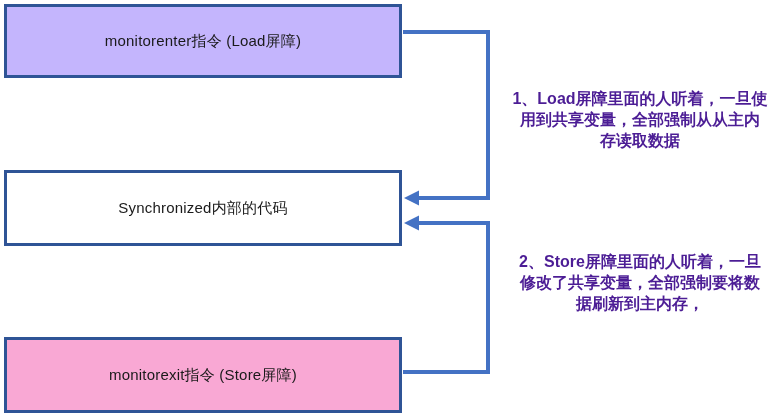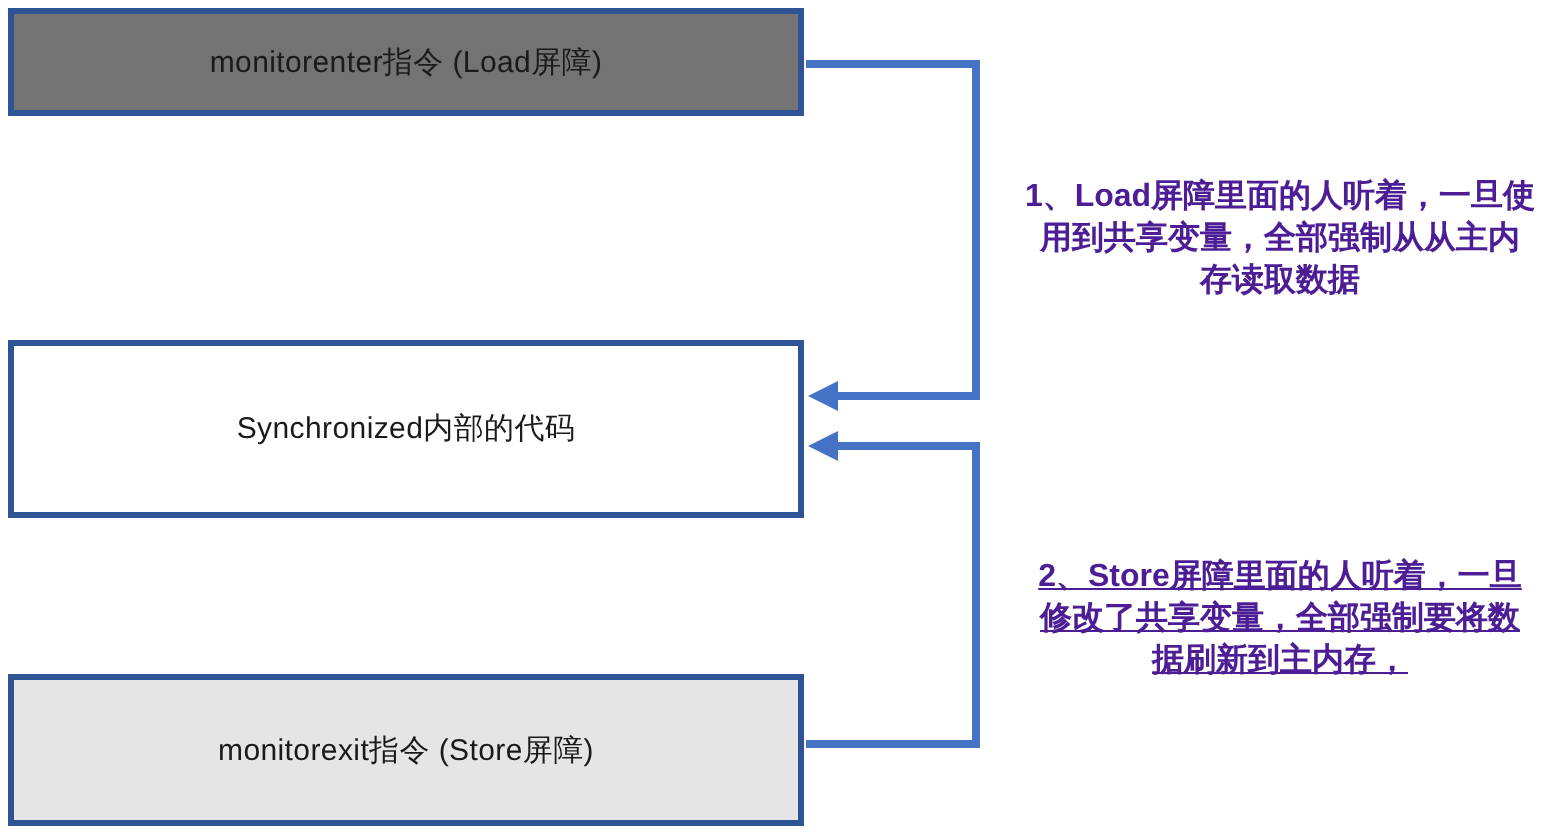--- a/index.html
+++ b/index.html
@@ -20,23 +20,23 @@
     width: 398px;
     border: 3px solid #2F5496;
     display: flex;
     align-items: center;
     justify-content: center;
     text-align: center;
     font-size: 15px;
     color: #1a1a1a;
     letter-spacing: 0.2px;
   }
-  .box-top    { top: 4px;   height: 54px; background: #737373; }
-  .box-middle { top: 170px; height: 89px; background: #FFFFFF; }
-  .box-bottom { top: 337px; height: 76px; background: #e5e5e5; }
+  .box-top    { top: 4px;   height: 74px; background: #c4b5fd; }
+  .box-middle { top: 170px; height: 76px; background: #FFFFFF; }
+  .box-bottom { top: 337px; height: 76px; background: #f9a8d4; }
 
   .connector-layer {
     position: absolute;
     left: 0; top: 0;
     width: 784px;
     height: 418px;
     pointer-events: none;
   }
 
   .note {
@@ -44,21 +44,21 @@
     left: 496px;
     width: 288px;
     text-align: center;
     color: #4c1d95;
     font-weight: bold;
     font-size: 16px;
     line-height: 21px;
     white-space: pre-line;
   }
   .note-1 { top: 88px; }
-  .note-2 { top: 278px; text-decoration: underline; }
+  .note-2 { top: 251px; }
 </style>
 </head>
 <body>
 
 <div class="canvas">
 
   <div class="flow-box box-top">
     <span>monitorenter指令 (Load屏障)</span>
   </div>
 

